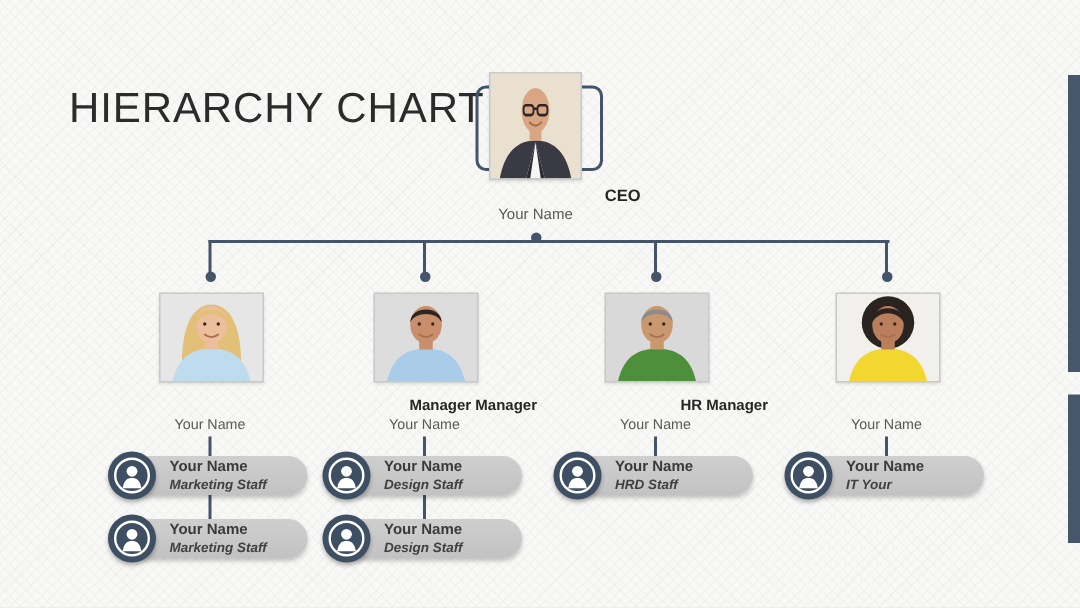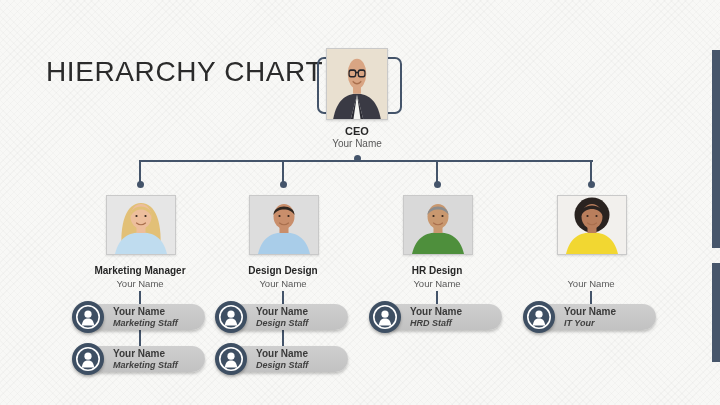--- a/index.html
+++ b/index.html
@@ -24,21 +24,21 @@
   .ceo-frame{
     position:absolute;left:317px;top:57px;width:81px;height:53px;
     border:2px solid #44546A;border-radius:7px;background:transparent;
   }
   .photo{
     position:absolute;border:1px solid rgba(0,0,0,0.10);
     box-shadow:0 1px 2px rgba(0,0,0,0.12);overflow:hidden;background:#e0e0e0;
   }
   .photo svg{display:block;width:100%;height:100%;}
   .ceo-photo{left:326px;top:48px;width:60px;height:70px;}
-  .person-title{position:absolute;font-size:10px;font-weight:bold;color:#262626;text-align:center;}
+  .person-title{position:absolute;font-size:10px;font-weight:bold;color:#262626;text-align:right;}
   .person-name{position:absolute;font-size:9.5px;color:#595959;text-align:center;}
   .ceo-title{left:287px;top:125px;width:140px;font-size:11px;}
   .ceo-name{left:287px;top:138px;width:140px;font-size:10px;}
   
   .mgr-photo{top:195px;width:68px;height:58px;}
   .mgr-title{top:265px;width:150px;}
   .mgr-name{top:278px;width:150px;}
   
   .pill{
     position:absolute;width:130px;height:26px;border-radius:13px;
@@ -109,55 +109,54 @@
         <path d="M15,58 C12,28 19,7 34,7 C49,7 56,28 53,58 Z" fill="#E2C077"></path>
         <path d="M8,58 C12,41 22,36.5 34,36.5 C46,36.5 56,41 60,58 Z" fill="#BFDCEF"></path>
         <rect x="29.5" y="27" width="9" height="10" fill="#EDBE9C"></rect>
         <ellipse cx="34" cy="20.5" rx="10.5" ry="12.5" fill="#EDBE9C"></ellipse>
         <path d="M23.5,21 C22,7 46,7 44.5,21 C41,11 27,11 23.5,21 Z" fill="#E2C077"></path>
         <circle cx="29.5" cy="20" r="1.1" fill="#33241c"></circle>
         <circle cx="38.5" cy="20" r="1.1" fill="#33241c"></circle>
         <path d="M29.5,27 Q34,30.5 38.5,27" stroke="#a96f4d" stroke-width="1.2" fill="none" stroke-linecap="round"></path>
       </svg>
     </div>
-  <div class="person-title mgr-title" style="left:65px;">Marketing Manager</div>
   <div class="person-name mgr-name" style="left:65px;">Your Name</div>
   <div class="v-line" style="left:139px;top:291px;height:14px;"></div>
   <div class="v-line" style="left:139px;top:330px;height:17px;"></div>
 
   <div class="photo mgr-photo" style="left:249px;">
       <svg viewBox="0 0 68 58" xmlns="http://www.w3.org/2000/svg" preserveAspectRatio="none">
         <rect x="0" y="0" width="68" height="58" fill="#DDDDDD"></rect>
         <path d="M8,58 C12,41 22,36.5 34,36.5 C46,36.5 56,41 60,58 Z" fill="#A9CDE9"></path>
         <rect x="29.5" y="27" width="9" height="10" fill="#C98E6B"></rect>
         <ellipse cx="34" cy="20.5" rx="10.5" ry="12.5" fill="#C98E6B"></ellipse>
         <path d="M23.5,19 C23.5,7.5 44.5,7.5 44.5,19 C41,11.5 27,11.5 23.5,19 Z" fill="#2E2620"></path>
         <circle cx="29.5" cy="20" r="1.1" fill="#33241c"></circle>
         <circle cx="38.5" cy="20" r="1.1" fill="#33241c"></circle>
         <path d="M29.5,27 Q34,30.5 38.5,27" stroke="#a96f4d" stroke-width="1.2" fill="none" stroke-linecap="round"></path>
       </svg>
     </div>
-  <div class="person-title mgr-title" style="left:208px;">Design Design</div>
+  <div class="person-title mgr-title" style="left:208px;">Manager Manager</div>
   <div class="person-name mgr-name" style="left:208px;">Your Name</div>
   <div class="v-line" style="left:282px;top:291px;height:14px;"></div>
   <div class="v-line" style="left:282px;top:330px;height:17px;"></div>
 
   <div class="photo mgr-photo" style="left:403px;">
       <svg viewBox="0 0 68 58" xmlns="http://www.w3.org/2000/svg" preserveAspectRatio="none">
         <rect x="0" y="0" width="68" height="58" fill="#D9D9D9"></rect>
         <path d="M8,58 C12,41 22,36.5 34,36.5 C46,36.5 56,41 60,58 Z" fill="#4E8F3C"></path>
         <rect x="29.5" y="27" width="9" height="10" fill="#C9986F"></rect>
         <ellipse cx="34" cy="20.5" rx="10.5" ry="12.5" fill="#C9986F"></ellipse>
         <path d="M23.5,19 C23.5,7.5 44.5,7.5 44.5,19 C41,11.5 27,11.5 23.5,19 Z" fill="#8C8C8C"></path>
         <circle cx="29.5" cy="20" r="1.1" fill="#33241c"></circle>
         <circle cx="38.5" cy="20" r="1.1" fill="#33241c"></circle>
         <path d="M29.5,27 Q34,30.5 38.5,27" stroke="#a96f4d" stroke-width="1.2" fill="none" stroke-linecap="round"></path>
       </svg>
     </div>
-  <div class="person-title mgr-title" style="left:362px;">HR Design</div>
+  <div class="person-title mgr-title" style="left:362px;">HR Manager</div>
   <div class="person-name mgr-name" style="left:362px;">Your Name</div>
   <div class="v-line" style="left:436px;top:291px;height:14px;"></div>
 
   <div class="photo mgr-photo" style="left:557px;">
       <svg viewBox="0 0 68 58" xmlns="http://www.w3.org/2000/svg" preserveAspectRatio="none">
         <rect x="0" y="0" width="68" height="58" fill="#F2F0ED"></rect>
         <circle cx="34" cy="19" r="17.5" fill="#2A2320"></circle>
         <path d="M8,58 C12,41 22,36.5 34,36.5 C46,36.5 56,41 60,58 Z" fill="#F2D731"></path>
         <rect x="29.5" y="27" width="9" height="10" fill="#B97E5C"></rect>
         <ellipse cx="34" cy="20.5" rx="10.5" ry="12.5" fill="#B97E5C"></ellipse>

